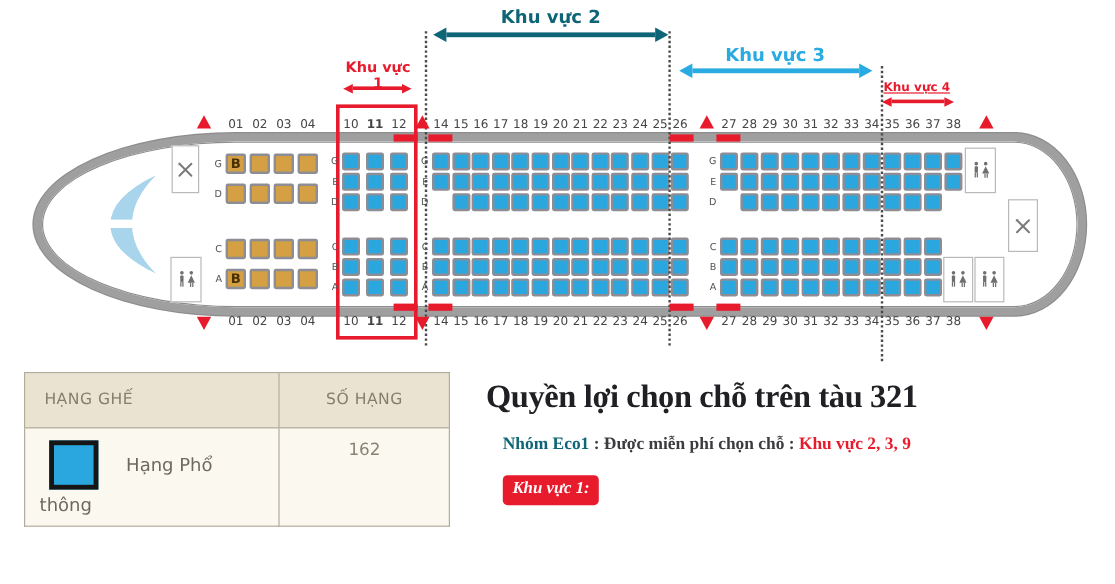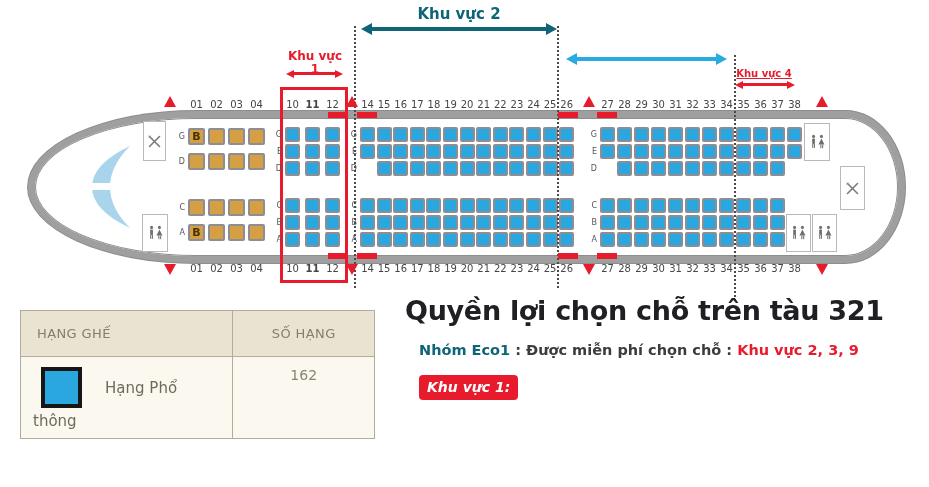--- a/index.html
+++ b/index.html
@@ -49,21 +49,21 @@
   .legend table{width:100%;border-collapse:collapse;background:#fbf8f0;border:1px solid #a59d8e;}
   .legend th{background:#eae3d2;font-size:13px;color:#857d6d;font-weight:normal;text-align:left;
              padding:15px 16px;border:1px solid #b3ac9d;letter-spacing:0.4px;}
   .legend th.cnt-h{text-align:center;}
   .legend td{border:1px solid #b3ac9d;padding:8px 12px;}
   .swatch{display:inline-block;width:33px;height:33px;border:4px solid #161616;vertical-align:middle;
           margin:2px 18px 2px 8px;}
   .lg-label{font-size:15px;color:#6f695d;vertical-align:middle;}
   .legend td.cnt{text-align:center;vertical-align:top;padding-top:10px;font-size:14px;color:#8a8374;}
   
-  .benefits{position:absolute;left:405px;top:295px;width:522px;}
+  .benefits{position:absolute;left:405px;top:315px;width:522px;font-family:Liberation Serif, serif;}
   .benefits h1{margin:0 0 16px 0;font-size:27px;font-weight:800;color:#202024;letter-spacing:-0.3px;}
   .bline{margin:0 0 17px 14px;font-size:14.5px;font-weight:bold;color:#3c3c40;white-space:pre-wrap;}
   .bline .zones{color:#e81b2c;}
   .bnote{margin:4px 0 0 14px;display:flex;align-items:center;gap:16px;}
   .badge{background:#e81b2c;color:#fff;font-style:italic;font-weight:bold;font-size:14px;
          padding:4px 8px 5px;border-radius:4px;}
   .note-text{color:#e81b2c;font-style:italic;font-weight:bold;font-size:15px;}
 </style>
 </head>
 <body>
@@ -74,20 +74,21 @@
     <div class="fuselage"></div>
 
     <svg class="windshield" width="52" height="82" viewBox="0 0 52 82">
       <path d="M46,0 Q8,18 8,41 Q8,64 46,82 Q26,62 26,41 Q26,20 46,0 Z" fill="#a9d5ec"></path>
       <rect x="0" y="37" width="30" height="7" fill="#ffffff"></rect>
     </svg>
 
     <div class="zone-label" id="zone2-label">Khu vực 2</div>
     <div class="zarrow" id="zone2-arrow"></div>
 
+    <div class="zone-label" id="zone3-label">Khu vực 3</div>
     <div class="zarrow" id="zone3-arrow"></div>
 
     <div class="zone-label" id="zone4-label">Khu vực 4</div>
     <div class="zarrow sm" id="zone4-arrow"></div>
 
     <div class="zone-label" id="zone1-label">Khu vực 1</div>
     <div class="zarrow sm" id="zone1-arrow"></div>
     <div class="zone1-rect"></div>
 
   <div class="row-letter" style="left: 175px; top: 132px;">G</div>

